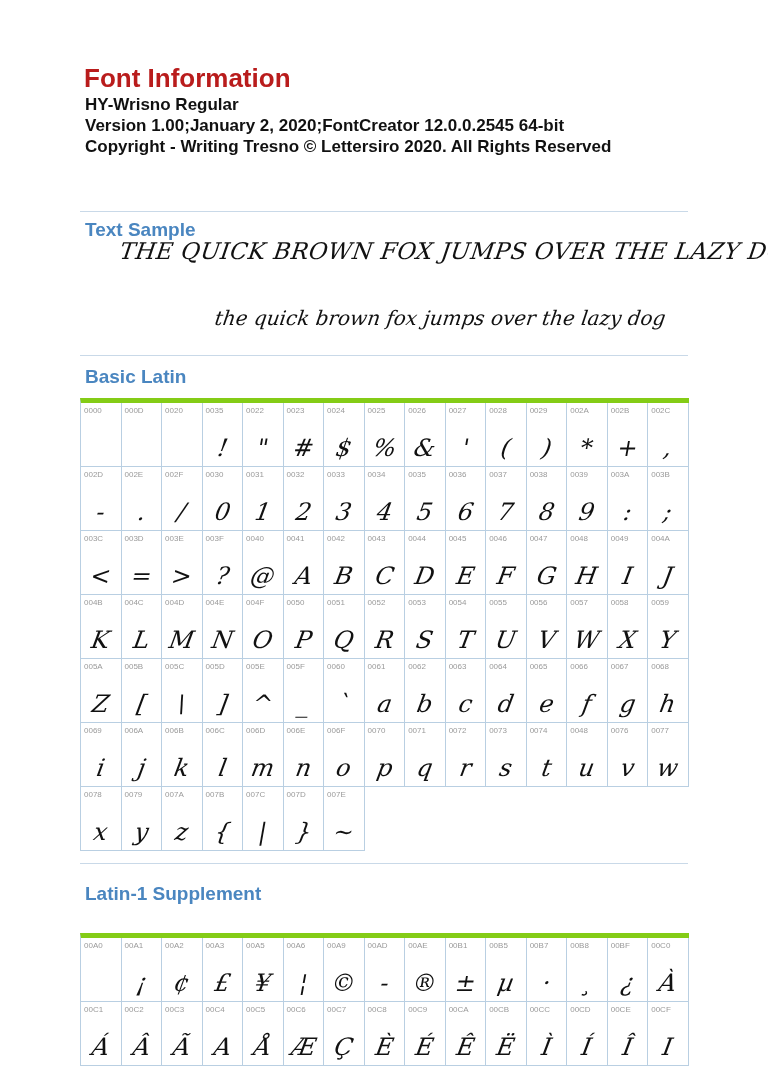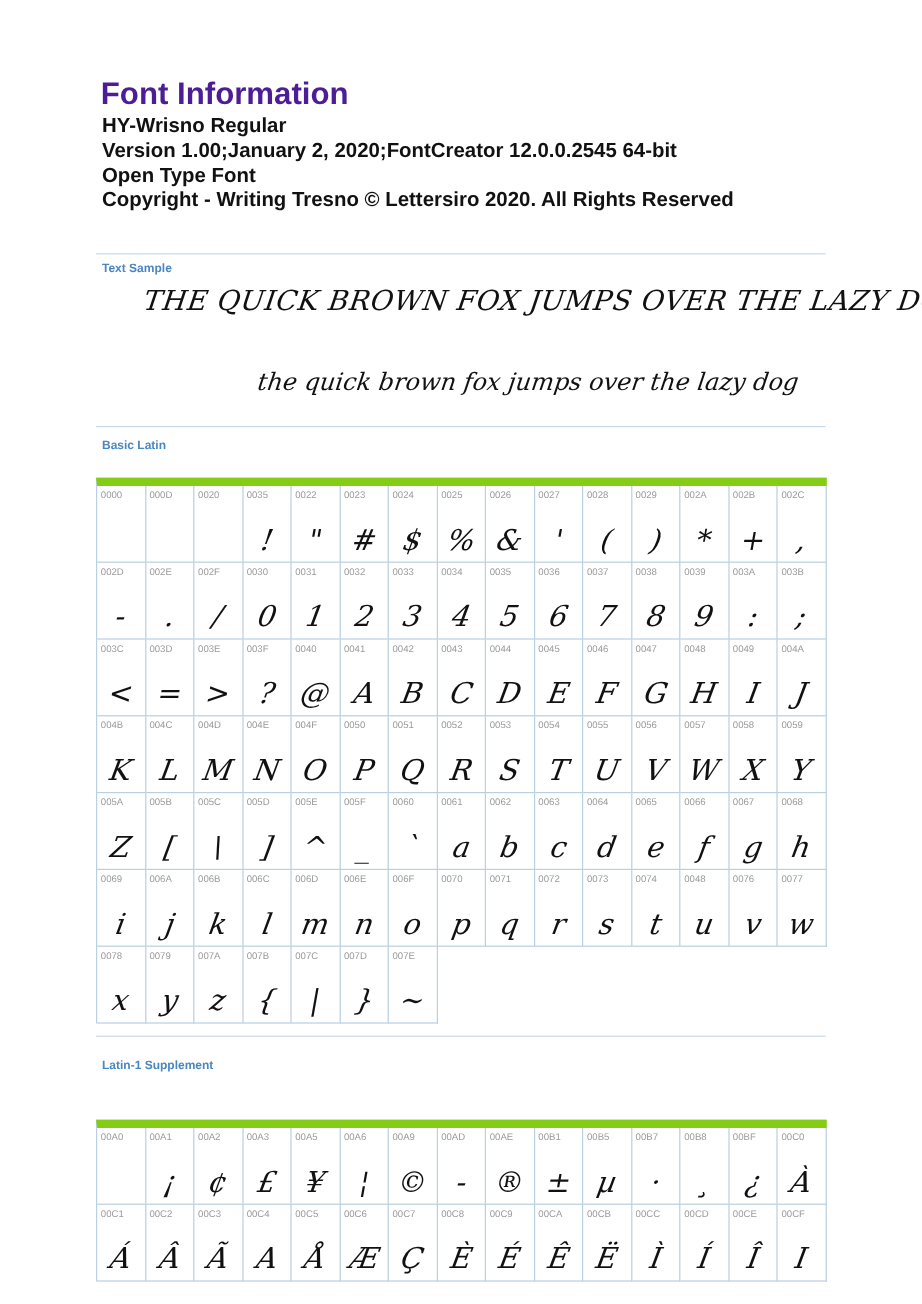--- a/index.html
+++ b/index.html
@@ -1,36 +1,35 @@
 <!DOCTYPE html>
 <html><head>
 <meta charset="utf-8">
 <style>
   html, body { margin: 0; padding: 0; background: #ffffff; }
   body { width: 768px; height: 1087px; position: relative; overflow: hidden; font-family: "Liberation Sans", sans-serif; }
-  .title { position: absolute; left: 84px; top: 63px; font-size: 26px; font-weight: bold; color: #4c1d95; letter-spacing: 0px; }
+  .title { position: absolute; left: 84px; top: 63px; font-size: 26px; font-weight: bold; color: #b91c1c; letter-spacing: 0px; }
   .info { position: absolute; left: 85px; top: 95px; font-size: 17px; font-weight: bold; color: #111; line-height: 20.8px; }
   .info div { white-space: nowrap; }
   .divider { position: absolute; left: 80px; width: 608px; height: 1px; background: #c9d9e8; }
-  .section { position: absolute; left: 85px; font-size: 10px; font-weight: bold; color: #4a86c0; }
+  .section { position: absolute; left: 85px; font-size: 19px; font-weight: bold; color: #4a86c0; }
   .sample-upper { position: absolute; left: 120px; top: 238px; width: 580px; font-family: "DejaVu Serif", serif; font-style: italic; font-size: 23px; letter-spacing: 0.5px; color: #111; white-space: nowrap; transform: skewX(-8deg); }
   .sample-lower { position: absolute; left: 215px; top: 306px; font-family: "DejaVu Serif", serif; font-style: italic; font-size: 20px; color: #111; white-space: nowrap; transform: skewX(-8deg); }
-  .grid { position: absolute; left: 80px; display: grid; grid-template-columns: repeat(15, 40.53px); border-top: 7px solid #84cc16; border-left: 1px solid #b9cfe2; }
+  .grid { position: absolute; left: 80px; display: grid; grid-template-columns: repeat(15, 40.53px); border-top: 5px solid #84cc16; border-left: 1px solid #b9cfe2; }
   .cell { height: 64px; border-right: 1px solid #b9cfe2; border-bottom: 1px solid #b9cfe2; position: relative; box-sizing: border-box; }
   .cell .code { position: absolute; left: 3px; top: 3px; font-size: 8px; color: #9a9a9a; }
   .cell .glyph { position: absolute; left: 0; right: 0; bottom: 6px; text-align: center; font-family: "DejaVu Serif", serif; font-style: italic; font-size: 24px; color: #111; transform: skewX(-10deg); line-height: 1; }
 </style>
 </head>
 <body>
 
 <div class="title">Font Information</div>
 <div class="info">
   <div>HY-Wrisno Regular</div>
   <div>Version 1.00;January 2, 2020;FontCreator 12.0.0.2545 64-bit</div>
-  <div>Open Type Font</div>
   <div>Copyright - Writing Tresno © Lettersiro 2020. All Rights Reserved</div>
 </div>
 
 <div class="divider" style="top:211px"></div>
 <div class="section" style="top:219px">Text Sample</div>
 <div class="sample-upper">THE QUICK BROWN FOX JUMPS OVER THE LAZY DOG</div>
 <div class="sample-lower">the quick brown fox jumps over the lazy dog</div>
 
 <div class="divider" style="top:355px"></div>
 <div class="section" style="top:366px">Basic Latin</div>

